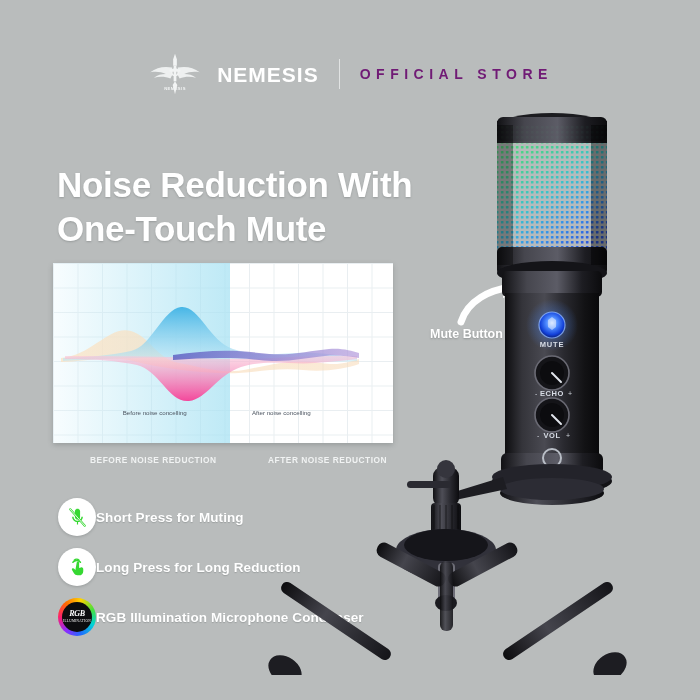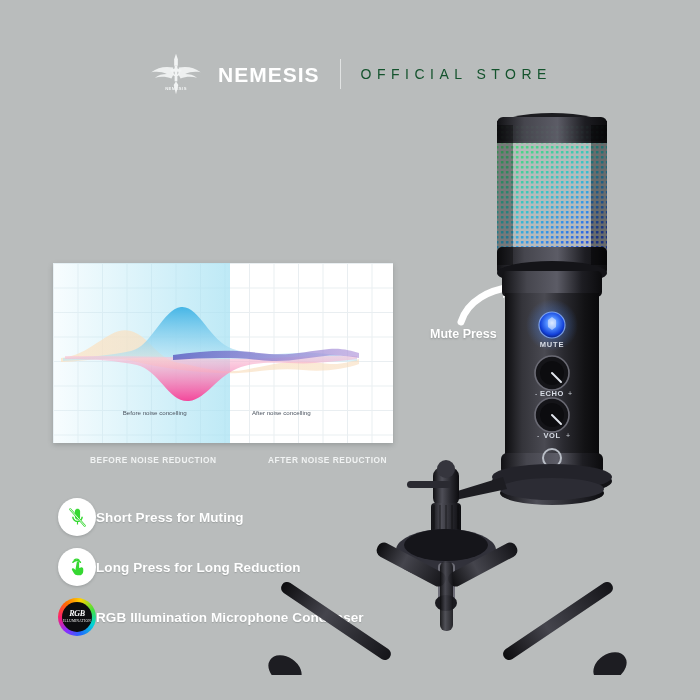--- a/index.html
+++ b/index.html
@@ -22,22 +22,22 @@
   .logo-mark { width: 56px; height: 44px; display: block; }
   .brand-name {
     font-size: 21px; font-weight: bold; color: #ffffff;
     letter-spacing: 1px; line-height: 1;
   }
   .brand-divider {
     width: 1px; height: 30px; background: #e8eaea; opacity: .85;
     margin: 0 6px;
   }
   .store-text {
-    font-size: 14px; color: #14532d; letter-spacing: 5.5px;
-    font-weight: normal; line-height: 1;
+    font-size: 14px; color: #701a75; letter-spacing: 5.5px;
+    font-weight: bold; line-height: 1;
   }
 
   
   #headline {
     position: absolute; left: 57px; top: 163px; width: 420px;
     color: #ffffff; font-size: 35px; font-weight: bold;
     line-height: 1.26; letter-spacing: -0.3px;
     text-shadow: 0 1px 2px rgba(90,95,95,.35);
   }
 
@@ -156,20 +156,24 @@
         <path d="M66 34 C84 30 100 34 114 44 C98 42 90 44 80 48 C90 48 98 50 106 56 C92 53 80 54 70 58 L66 50 Z" opacity=".92"></path>
         <circle cx="60" cy="44" r="7" fill="none" stroke="#f2f4f4" stroke-width="3"></circle>
       </g>
       <text x="60" y="82" font-size="9" font-weight="bold" fill="#f2f4f4" text-anchor="middle" letter-spacing="1" font-family="Liberation Sans, sans-serif">NEMESIS</text>
     </svg>
     <div class="brand-name">NEMESIS</div>
     <div class="brand-divider"></div>
     <div class="store-text">OFFICIAL STORE</div>
   </div>
 
+  <div id="headline">
+    <div>Noise Reduction With</div>
+    <div>One-Touch Mute</div>
+  </div>
 
   <div id="chart">
     <div class="grid-layer"></div>
     <div class="before-tint"></div>
 
     <svg class="wave-svg" viewBox="0 0 340 180" preserveAspectRatio="none">
       <defs>
         <linearGradient id="gBlue" x1="0" y1="0" x2="0" y2="1">
           <stop offset="0%" stop-color="#46b6e6"></stop>
           <stop offset="100%" stop-color="#bfe6f5" stop-opacity=".55"></stop>
@@ -250,21 +254,21 @@
         </div>
       </div>
       <div class="feat-text">RGB Illumination Microphone Condenser</div>
     </div>
   </div>
 
   <svg id="callout-arrow" viewBox="0 0 80 48">
     <path d="M6 44 C12 24 34 10 62 9" stroke="#ffffff" stroke-width="7" fill="none" stroke-linecap="round"></path>
     <path d="M48 0 L70 9.5 L48 20 Z" fill="#ffffff"></path>
   </svg>
-  <div id="callout-label">Mute Press</div>
+  <div id="callout-label">Mute Button</div>
 
   <svg id="product" viewBox="0 0 420 580">
     <defs>
       <linearGradient id="bodyG" x1="0" y1="0" x2="1" y2="0">
         <stop offset="0%" stop-color="#0d0d0f"></stop>
         <stop offset="18%" stop-color="#34343a"></stop>
         <stop offset="42%" stop-color="#4a4a52"></stop>
         <stop offset="62%" stop-color="#2a2a30"></stop>
         <stop offset="85%" stop-color="#121214"></stop>
         <stop offset="100%" stop-color="#09090b"></stop>

